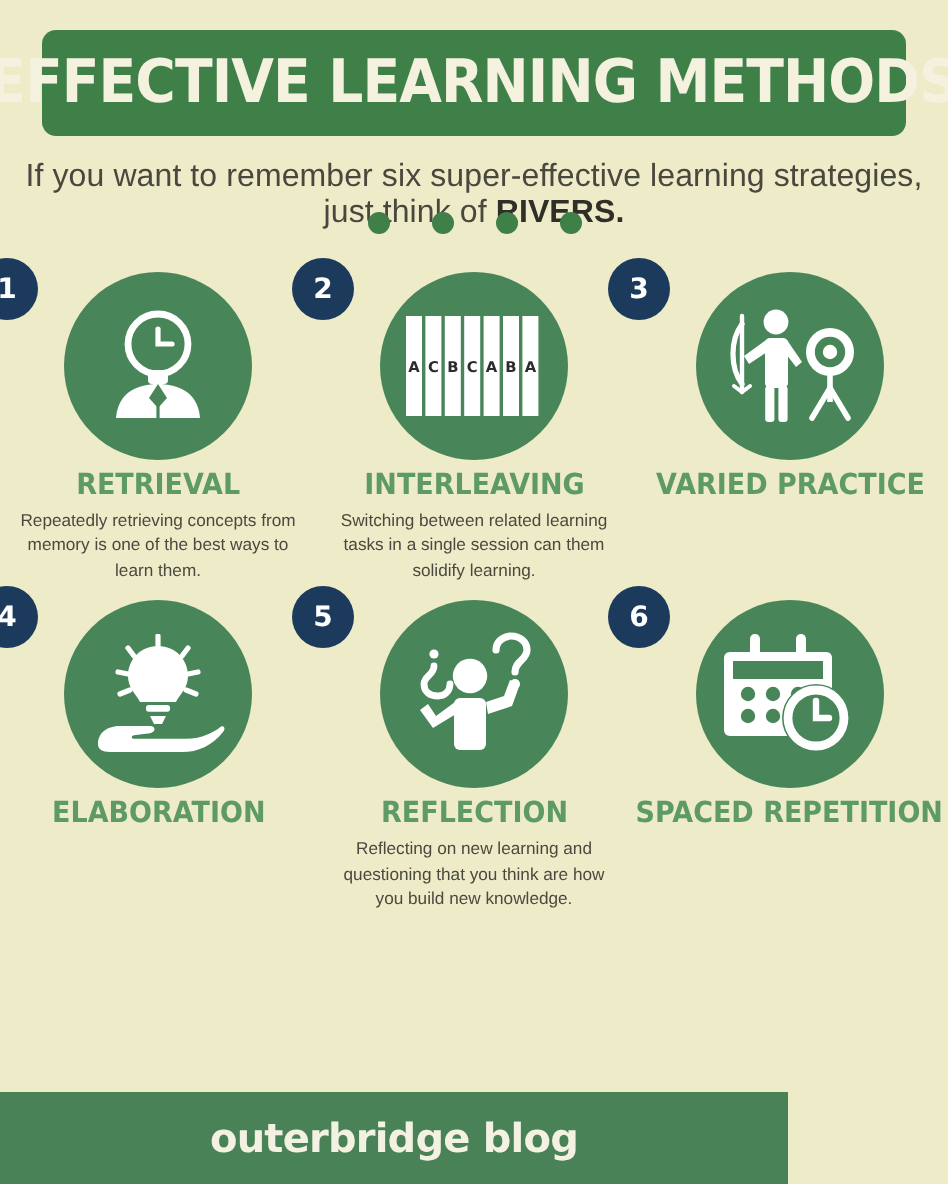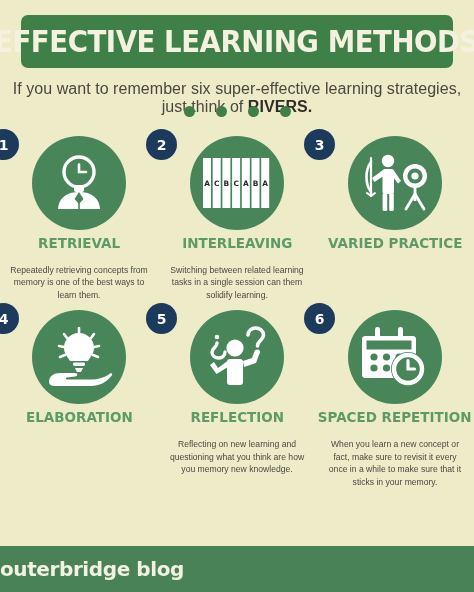--- a/index.html
+++ b/index.html
@@ -138,40 +138,40 @@
     font-family: "DejaVu Sans", sans-serif;
     font-weight: bold;
     font-size: 14.5px;
     letter-spacing: 0px;
     text-align: center;
     line-height: 1.1;
     transform: scaleX(0.93);
     white-space: nowrap;
   }
   .card-body {
-    margin-top: 12px;
+    margin-top: 2px;
     width: 144px;
     color: #4a4940;
     font-size: 8.6px;
     line-height: 1.45;
     text-align: center;
     font-family: "Liberation Sans", sans-serif;
   }
 
   
   .footer {
     position: absolute;
     left: 0;
     bottom: 0;
-    width: 474px;
+    width: 394px;
     height: 46px;
     background: #498257;
     display: flex;
     align-items: center;
-    justify-content: flex-start;
+    justify-content: center;
   }
   .footer-text {
     color: #f3f1e1;
     font-family: "DejaVu Sans", sans-serif;
     font-weight: bold;
     font-size: 20px;
     letter-spacing: -0.4px;
   }
 
   svg { display: block; }
@@ -321,21 +321,21 @@
             </g>
 
             <circle cx="32" cy="22" r="8.6" class="ic"></circle>
             <rect x="24" y="33" width="16" height="26" rx="3" class="ic"></rect>
             <path d="M24.5 35 L15 42 L11 36 L7 39 L13.5 48 L25 41 Z" class="ic"></path>
             <path d="M40 35 L49 32 L52 24 L57 26 L53 37 L41 41 Z" class="ic"></path>
           </svg>
         </div>
       </div>
       <div class="card-title">REFLECTION</div>
-      <div class="card-body">Reflecting on new learning and questioning what you think are how you memory new knowledge.</div>
+      <div class="card-body">Reflecting on new learning and questioning that you think are how you build new knowledge.</div>
     </div>
 
     <div class="card">
       <div class="icon-wrap">
         <div class="badge">6</div>
         <div class="circle">
           <svg width="68" height="60" viewBox="0 0 68 60">
 
             <rect x="14" y="0" width="5" height="11" rx="2.4" class="ic"></rect>
             <rect x="37" y="0" width="5" height="11" rx="2.4" class="ic"></rect>
@@ -351,21 +351,20 @@
               <circle cx="25.5" cy="41" r="3.6"></circle>
             </g>
 
             <circle cx="47" cy="42" r="17" fill="#48865a"></circle>
             <circle cx="47" cy="42" r="14" fill="none" stroke="#ffffff" stroke-width="4.4"></circle>
             <path d="M47 33.5 L47 42 L53.5 42" fill="none" stroke="#ffffff" stroke-width="3.2" stroke-linecap="round"></path>
           </svg>
         </div>
       </div>
       <div class="card-title">SPACED REPETITION</div>
-      <div class="card-body">When you learn a new concept or fact, make sure to revisit it every once in a while to make sure that it sticks in your memory.</div>
     </div>
 
   </div>
 
   <div class="footer">
     <div class="footer-text">outerbridge blog</div>
   </div>
 
 </div>
 

